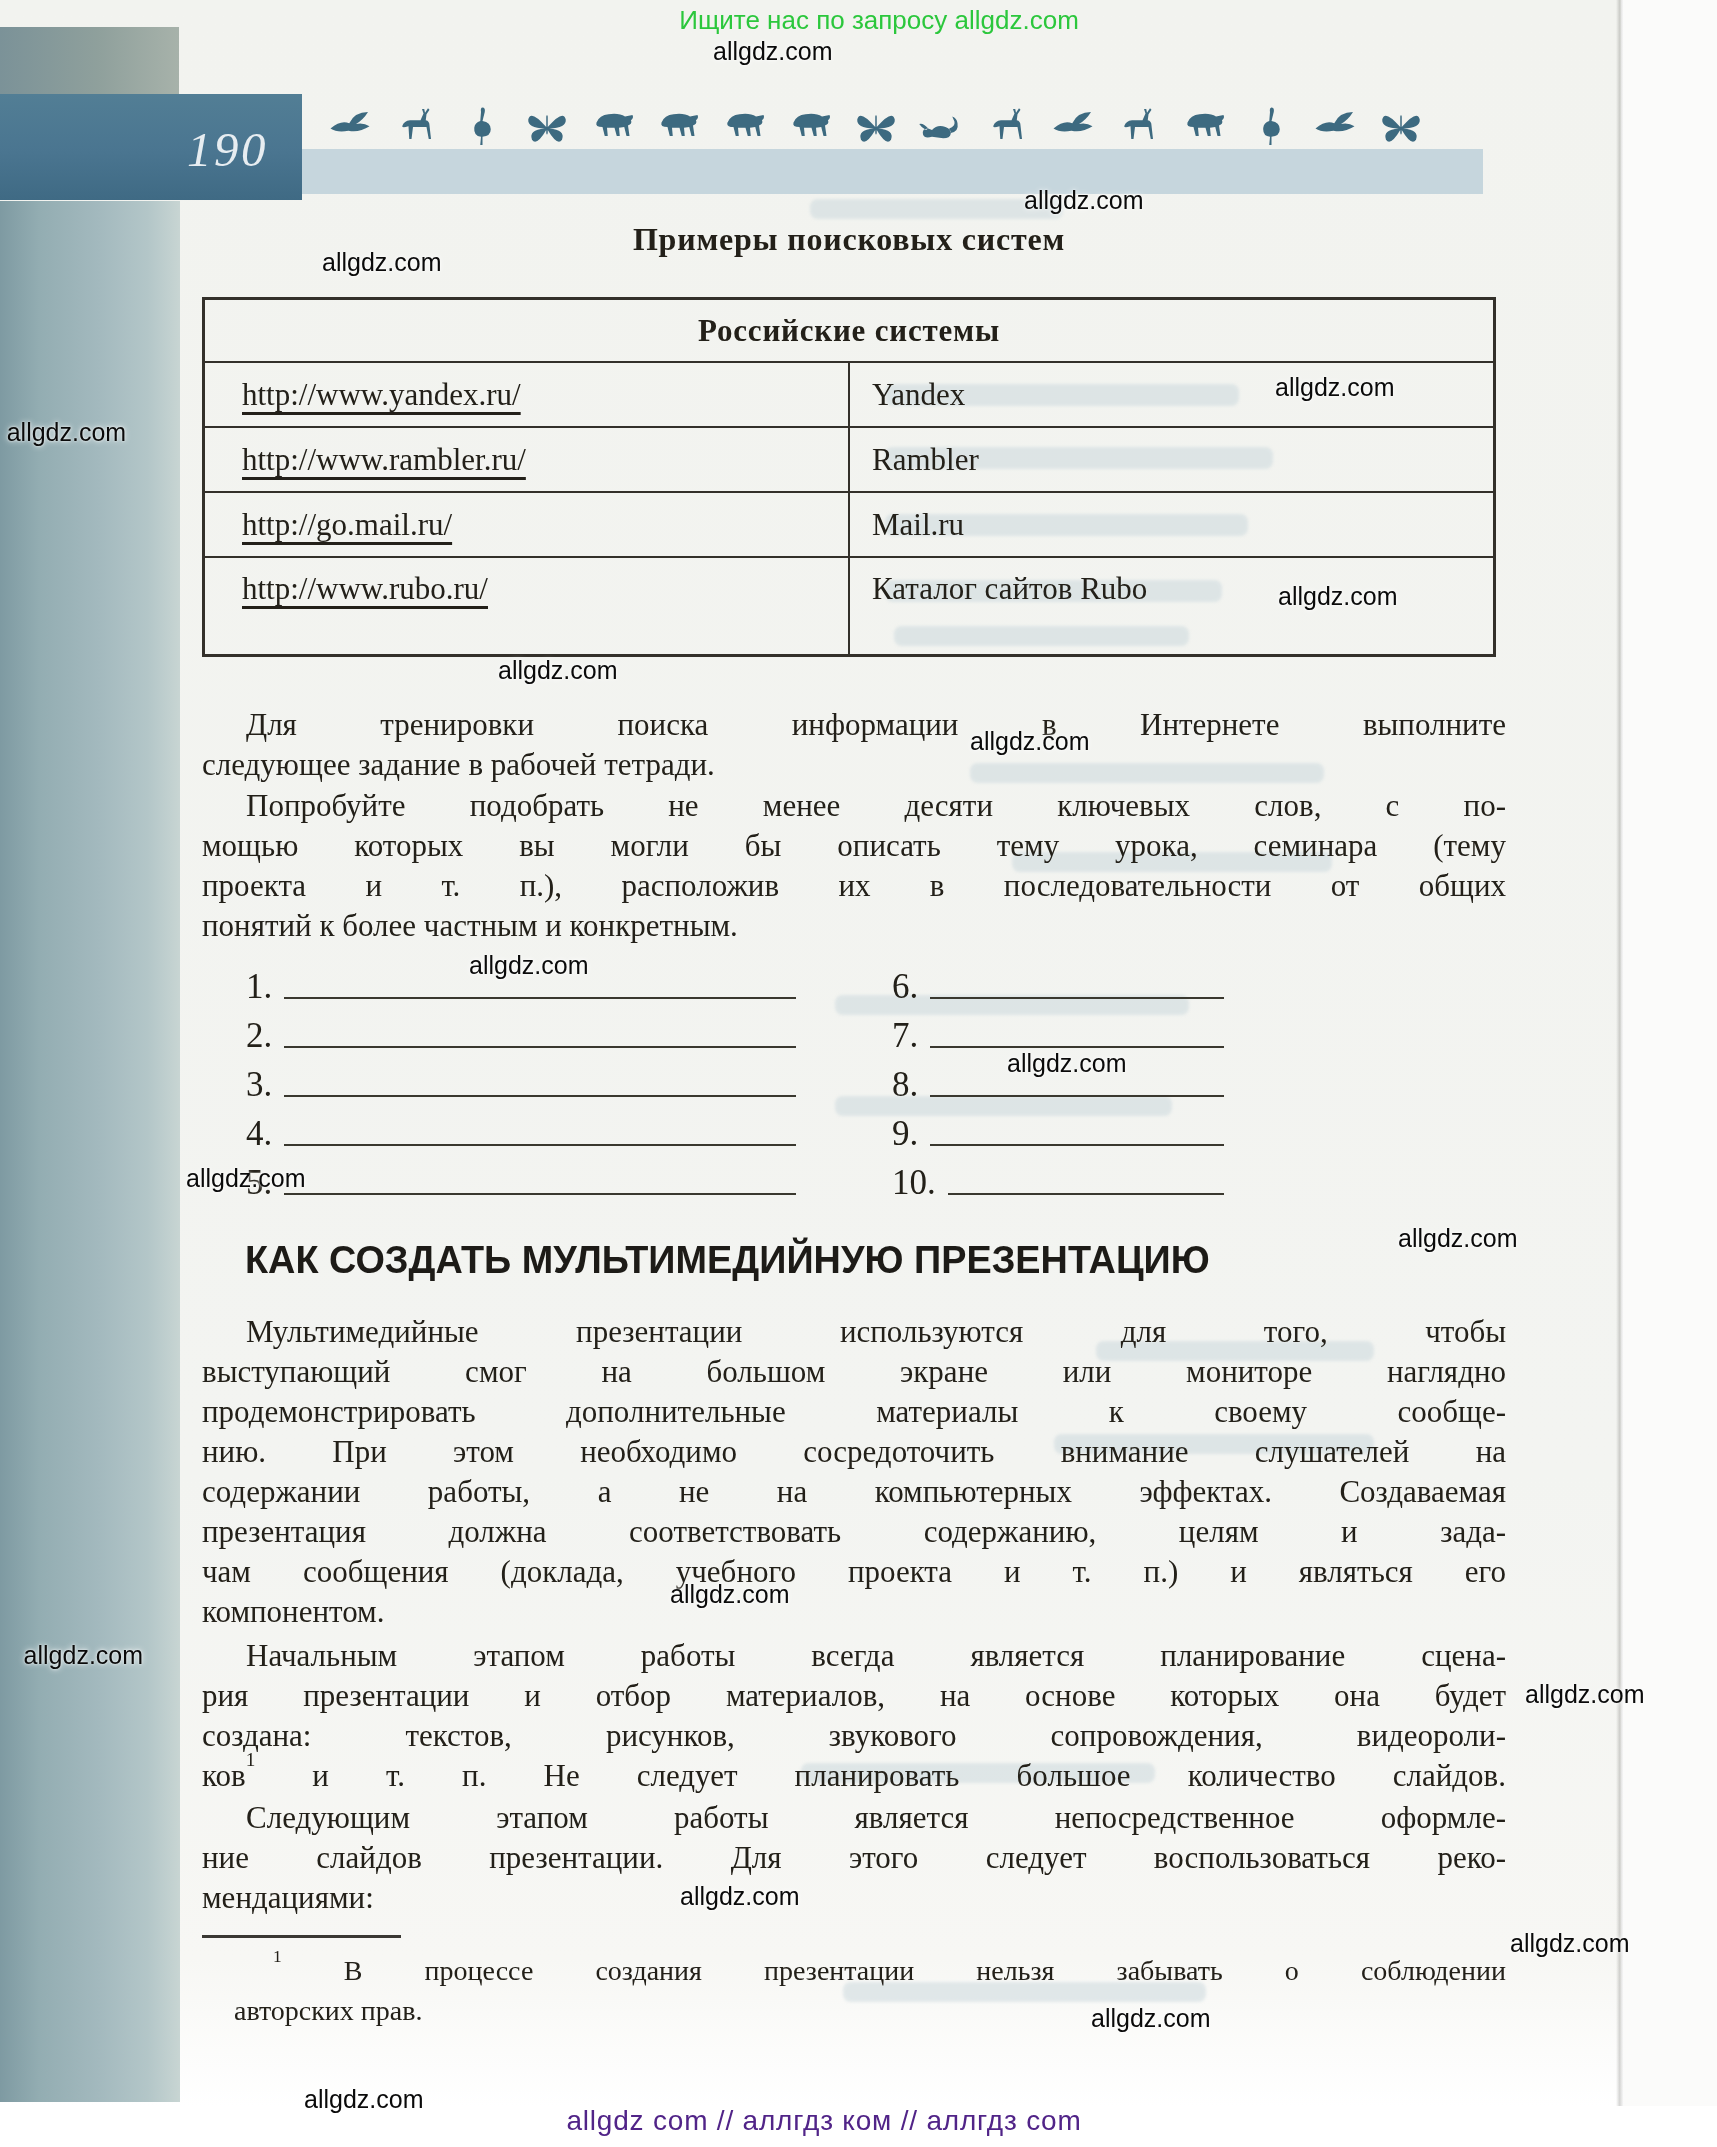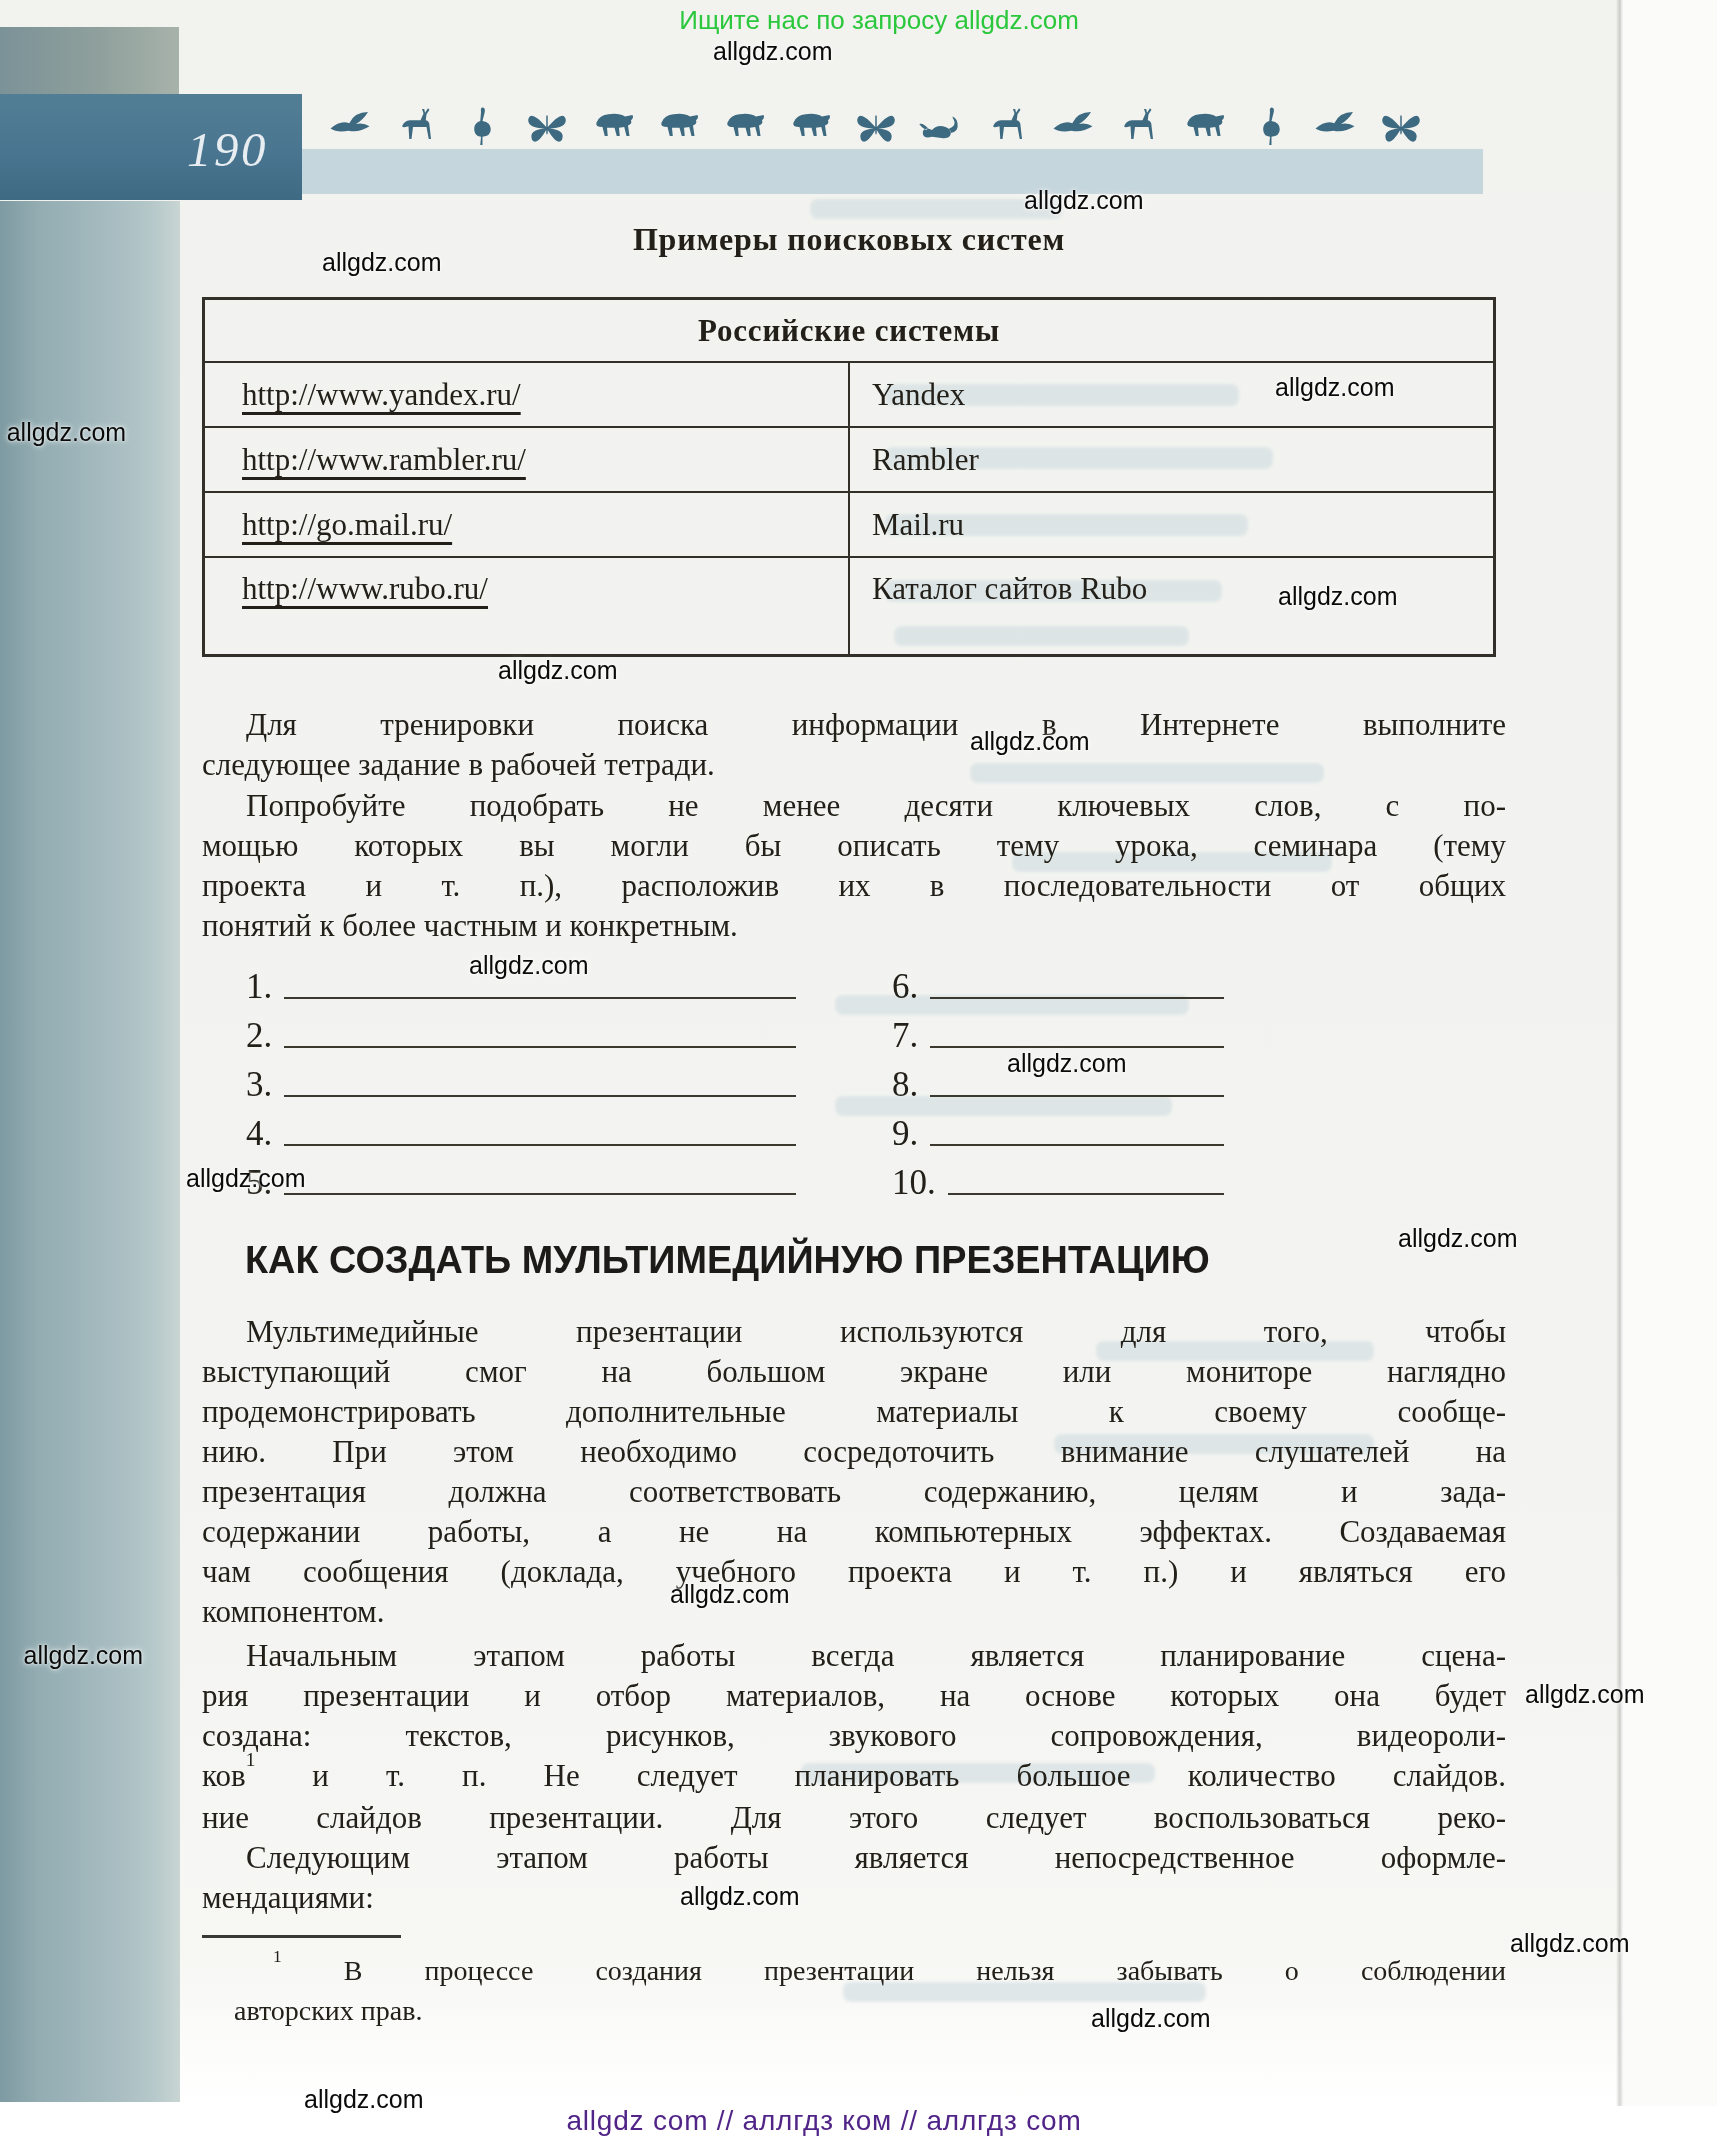--- a/index.html
+++ b/index.html
@@ -249,34 +249,34 @@
         </div>
       </div>
 
     <div class="section-heading">КАК СОЗДАТЬ МУЛЬТИМЕДИЙНУЮ ПРЕЗЕНТАЦИЮ</div>
 
     <div class="para p3">
         <div class="line ind">Мультимедийные презентации используются для того, чтобы</div>
         <div class="line">выступающий смог на большом экране или мониторе наглядно</div>
         <div class="line">продемонстрировать дополнительные материалы к своему сообще-</div>
         <div class="line">нию. При этом необходимо сосредоточить внимание слушателей на</div>
+        <div class="line">содержании работы, а не на компьютерных эффектах. Создаваемая</div>
         <div class="line">презентация должна соответствовать содержанию, целям и зада-</div>
-        <div class="line">содержании работы, а не на компьютерных эффектах. Создаваемая</div>
         <div class="line">чам сообщения (доклада, учебного проекта и т. п.) и являться его</div>
         <div class="line noj">компонентом.</div>
       </div>
     <div class="para p4">
         <div class="line ind">Начальным этапом работы всегда является планирование сцена-</div>
         <div class="line">рия презентации и отбор материалов, на основе которых она будет</div>
         <div class="line">создана: текстов, рисунков, звукового сопровождения, видеороли-</div>
         <div class="line">ков<sup>1</sup> и т. п. Не следует планировать большое количество слайдов.</div>
       </div>
     <div class="para p5">
+        <div class="line ind">Следующим этапом работы является непосредственное оформле-</div>
         <div class="line">ние слайдов презентации. Для этого следует воспользоваться реко-</div>
-        <div class="line ind">Следующим этапом работы является непосредственное оформле-</div>
         <div class="line noj">мендациями:</div>
       </div>
 
     <div class="fn-rule"></div>
     <div class="para fn">
         <div class="line ind"><sup>1</sup> В процессе создания презентации нельзя забывать о соблюдении</div>
         <div class="line noj">авторских прав.</div>
       </div>
   </div>
 

